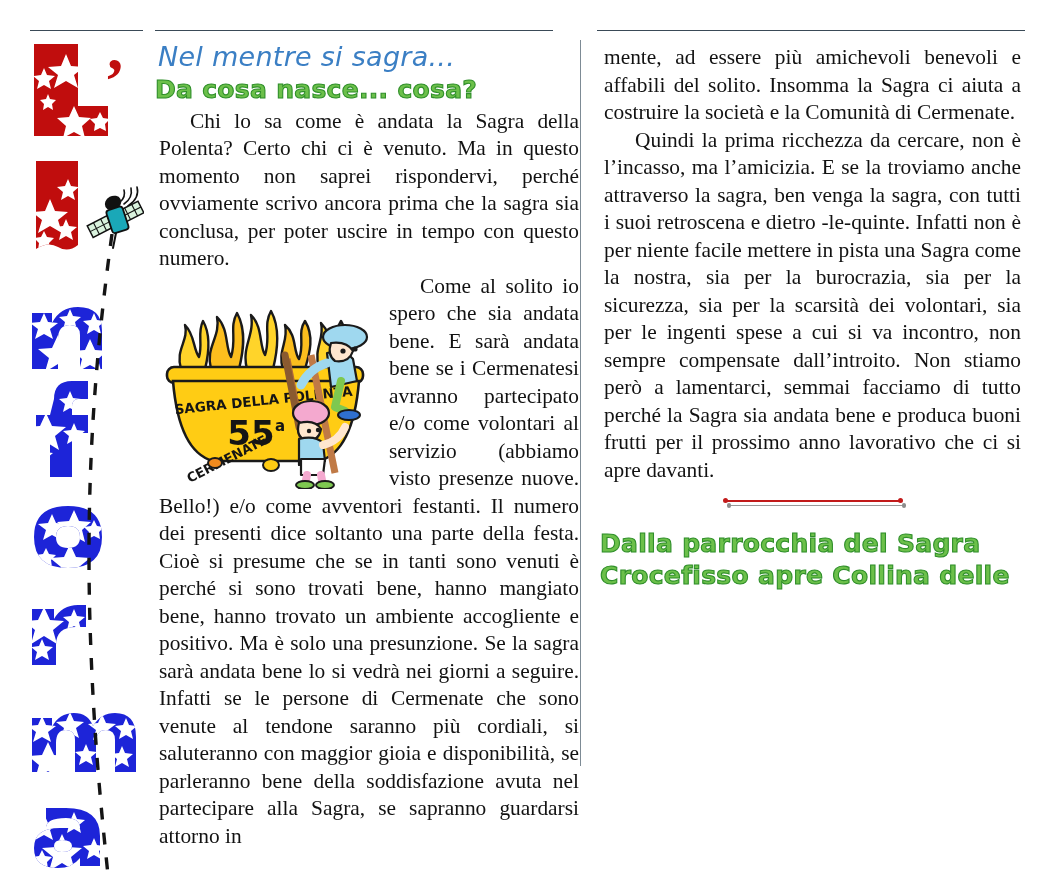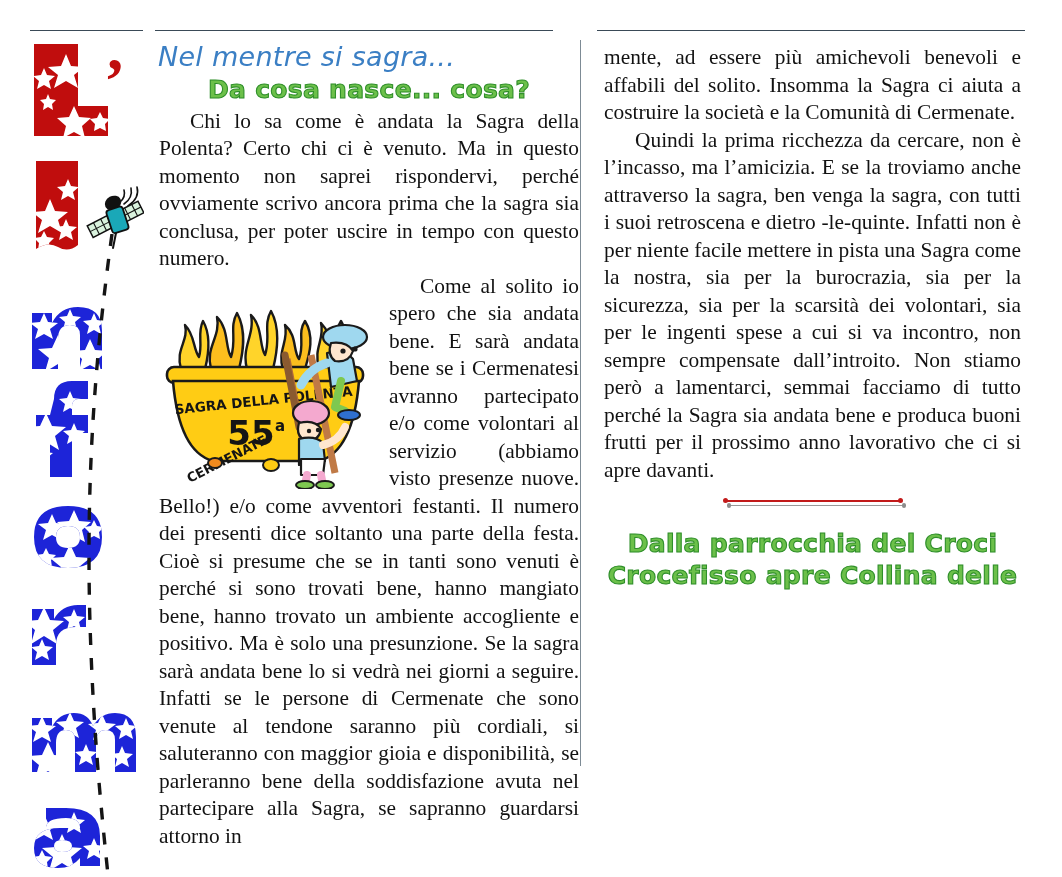--- a/index.html
+++ b/index.html
@@ -108,21 +108,20 @@
     letter-spacing: 0.01em;
     margin: 0 0 2px 3px;
     line-height: 1.25;
   }
   .headline {
     font-family: "DejaVu Sans", sans-serif;
     font-weight: bold;
     font-size: 25px;
     color: #6cc04a;
     -webkit-text-stroke: 1.1px #2f8f2a;
-    text-align: center;
     letter-spacing: 0.012em;
     line-height: 1.12;
     margin: 0 0 4px 0;
   }
   .headline.small { font-size: 25px; }
 
   .body-text {
     font-size: 21.4px;
     line-height: 1.285;
     text-align: justify;
@@ -483,17 +482,17 @@
 
     <div class="divider">
       <span class="shadow"></span>
       <span class="bar"></span>
       <span class="dot2 l"></span>
       <span class="dot2 r"></span>
       <span class="dot l"></span>
       <span class="dot r"></span>
     </div>
 
-    <div class="headline small">Dalla parrocchia del Croci</div>
+    <div class="headline small">Dalla parrocchia del Sagra</div>
     <div class="headline small">Crocefisso apre Collina delle</div>
   </div>
 
 </div>
 
 </body></html>

